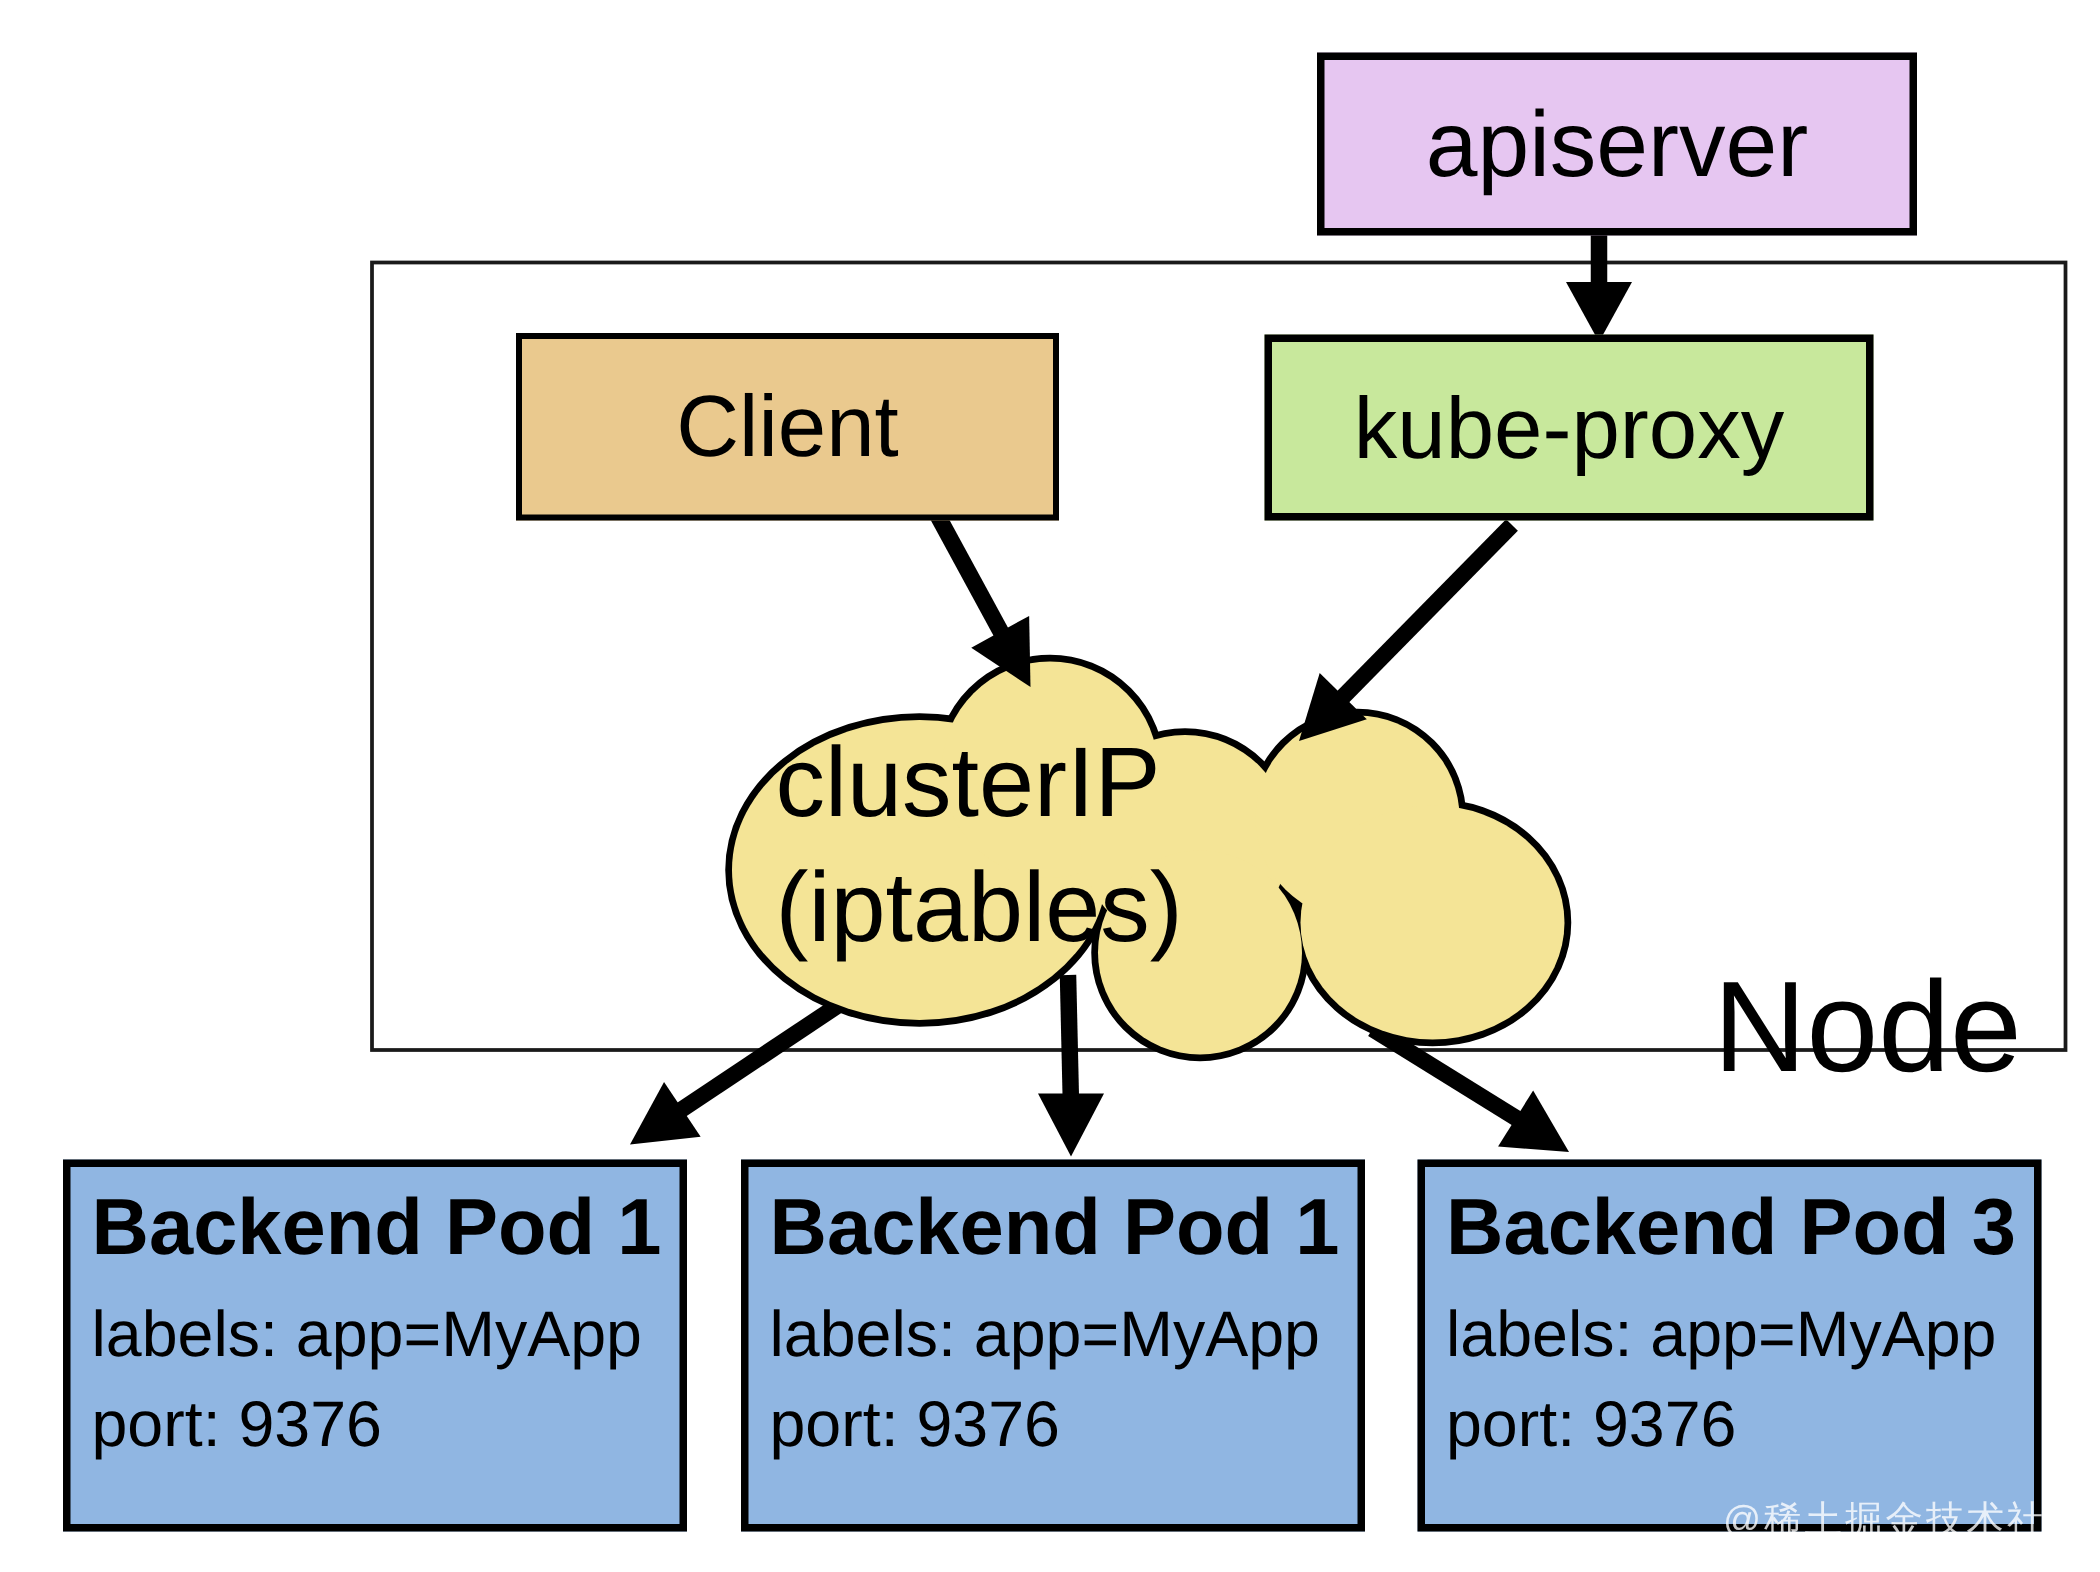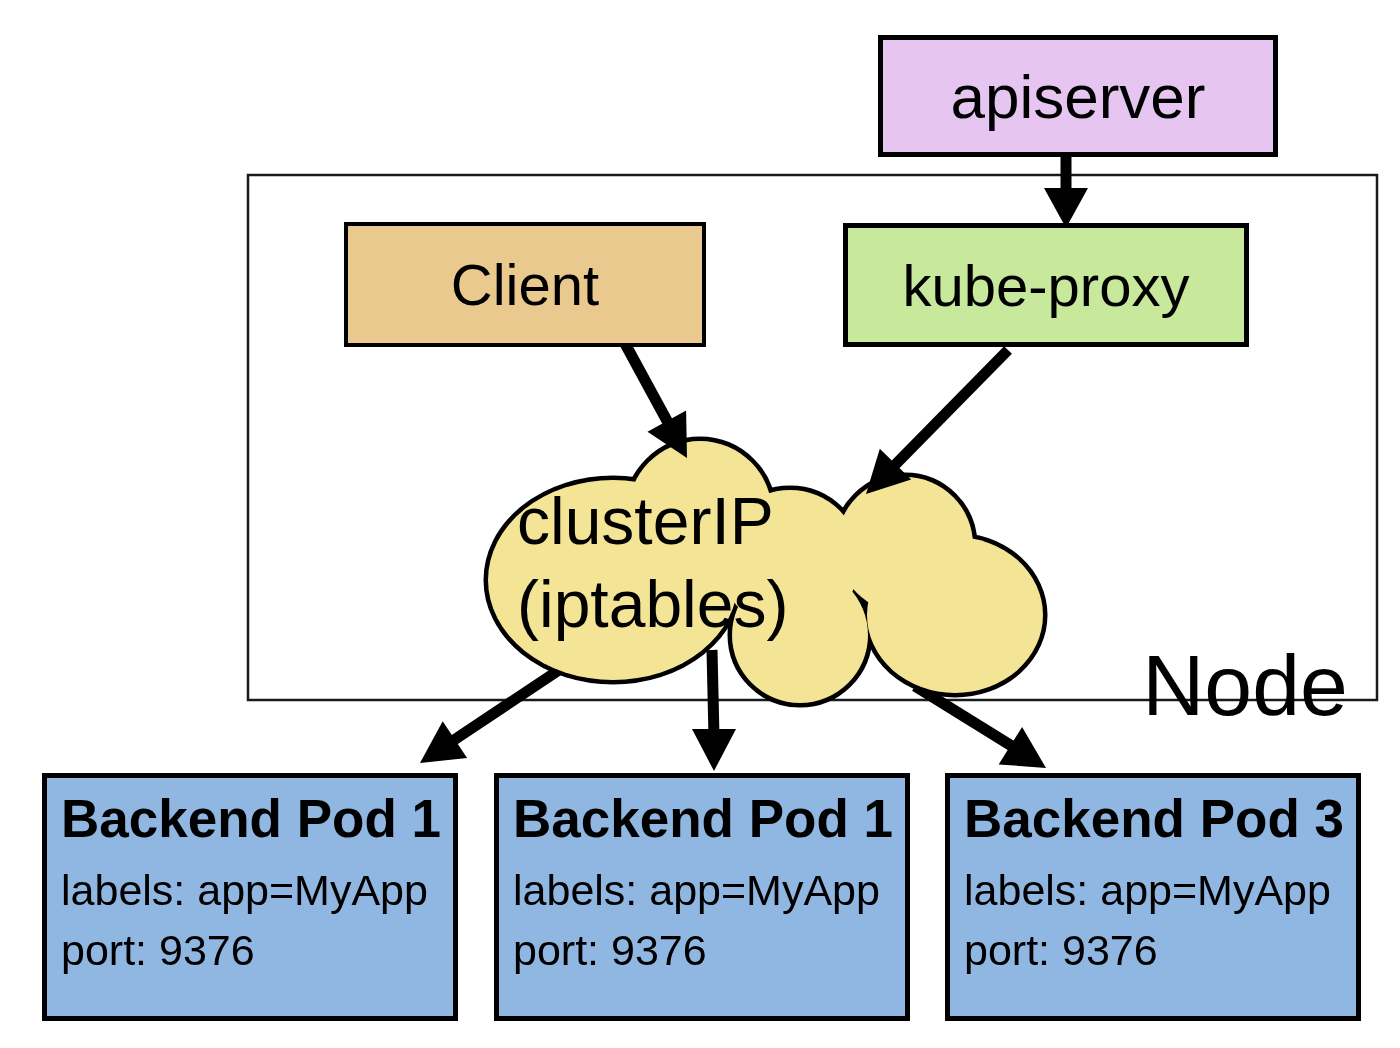--- a/index.html
+++ b/index.html
@@ -121,14 +121,15 @@
   </div>
 
   <div class="pod pod-3" style="background-color: rgb(144, 182, 226);">
     <div class="pod-title">Backend Pod 3</div>
     <div class="pod-body">
       <div>labels: app=MyApp</div>
       <div>port: 9376</div>
     </div>
   </div>
 
+  <div class="watermark">@稀土掘金技术社区</div>
 
 </div>
 
 </body></html>

